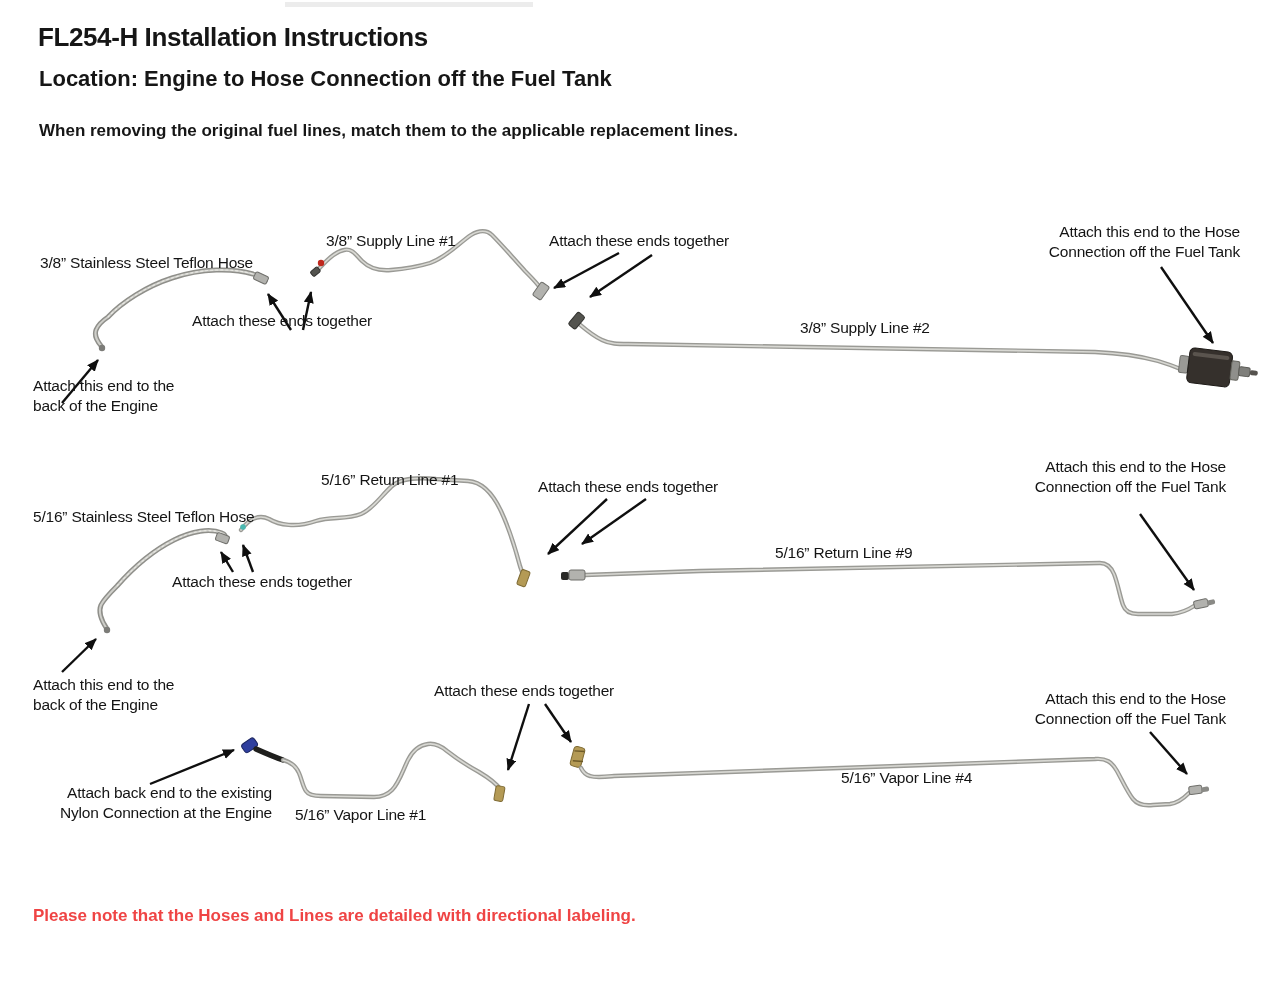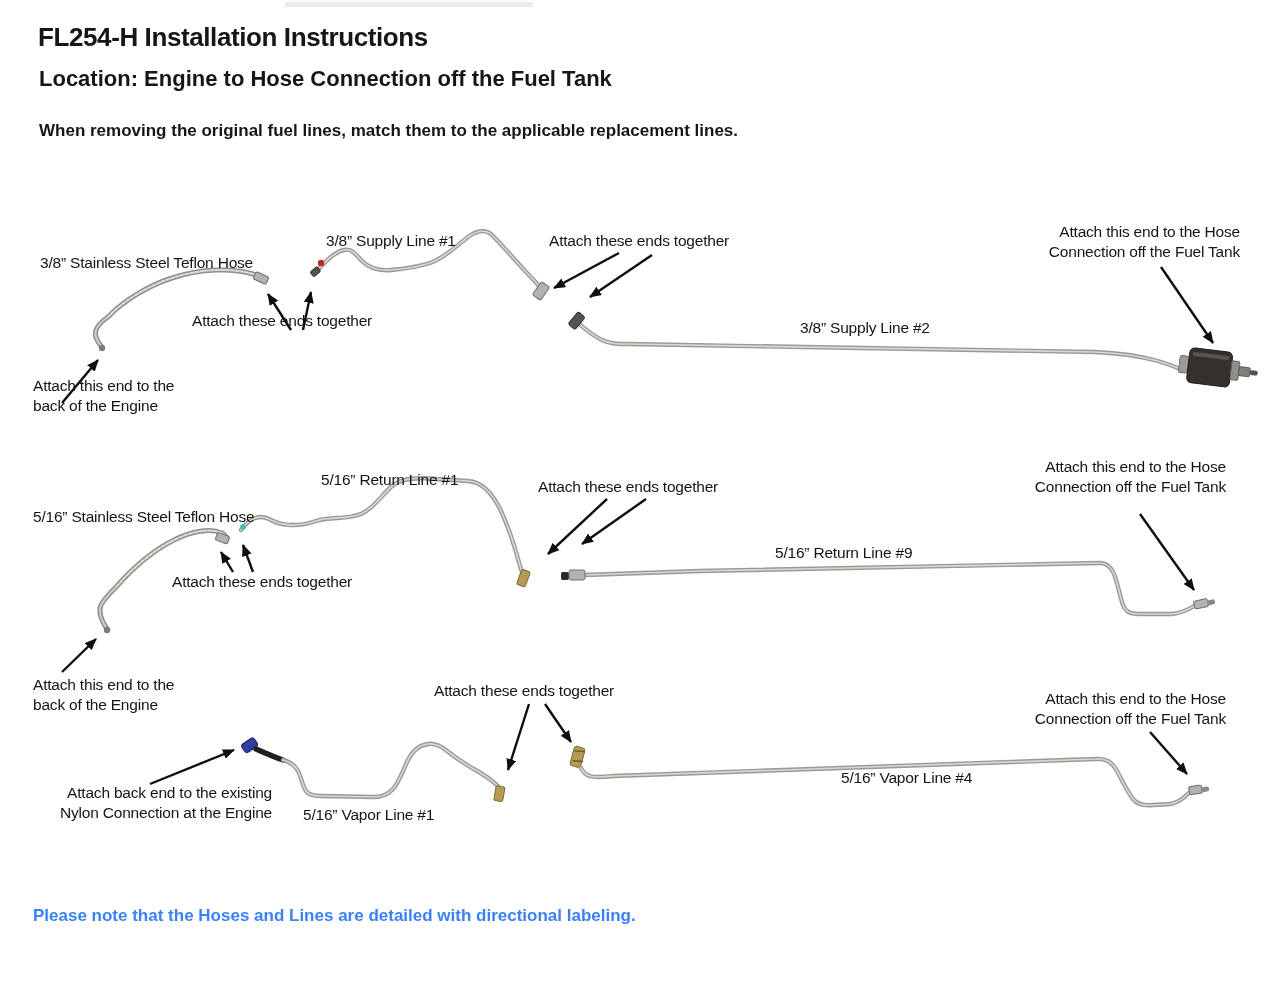--- a/index.html
+++ b/index.html
@@ -7,21 +7,21 @@
     position:relative;width:1280px;height:989px;background:#ffffff;overflow:hidden;
     font-family:Liberation Sans, sans-serif;color:#111;
   }
   .artifact-bar{position:absolute;left:285px;top:2px;width:248px;height:5px;background:#ececec;}
   .title{position:absolute;left:38px;top:22px;margin:0;font-size:26px;font-weight:700;letter-spacing:-0.4px;color:#161616;}
   .subtitle{position:absolute;left:39px;top:66px;font-size:22px;font-weight:700;color:#161616;}
   .intro{position:absolute;left:39px;top:121px;font-size:17px;font-weight:700;color:#161616;}
   .lbl{position:absolute;font-size:15.5px;font-weight:400;color:#141414;white-space:nowrap;letter-spacing:-0.2px;line-height:1.3;}
   .lbl.two{white-space:pre-line;}
   .lbl.ctr{text-align:right;}
-  .note{position:absolute;font-size:17px;font-weight:700;color:#3b82f6;white-space:nowrap;}
+  .note{position:absolute;font-size:17px;font-weight:700;color:#ef4444;white-space:nowrap;}
   svg.diagram{position:absolute;left:0;top:0;width:1280px;height:989px;}
   .tube-o{fill:none;stroke:#8f8f8a;stroke-width:5;stroke-linecap:round;}
   .tube-i{fill:none;stroke:#cfcfca;stroke-width:2;stroke-linecap:round;}
   .line-o{fill:none;stroke:#9a9a95;stroke-width:4.4;stroke-linecap:round;}
   .line-i{fill:none;stroke:#d8d8d3;stroke-width:1.7;stroke-linecap:round;}
   .braid{fill:none;stroke:#e9e9e4;stroke-width:1.1;stroke-dasharray:2 3;stroke-linecap:round;}
   .blackhose{fill:none;stroke:#1f1f1d;stroke-width:5.5;stroke-linecap:round;}
   .arrow{fill:none;stroke:#0f0f0f;stroke-width:2.4;marker-end:url(#ah);}
   .fit-metal{fill:#b2b2ae;stroke:#6f6f6b;stroke-width:1;}
   .fit-dark{fill:#54544f;stroke:#32322f;stroke-width:1;}
@@ -155,18 +155,18 @@
 Connection off the Fuel Tank</div>
   <div class="lbl" style="left:775px;top:543px;">5/16” Return Line #9</div>
   <div class="lbl two" style="left:33px;top:675px;">Attach this end to the
 back of the Engine</div>
 
   <div class="lbl" style="left:434px;top:681px;">Attach these ends together</div>
   <div class="lbl two ctr" style="left:1012px;top:689px;width:214px;">Attach this end to the Hose
 Connection off the Fuel Tank</div>
   <div class="lbl two ctr" style="left:36px;top:783px;width:236px;">Attach back end to the existing
 Nylon Connection at the Engine</div>
-  <div class="lbl" style="left:303px;top:805px;">5/16” Vapor Line #1</div>
+  <div class="lbl" style="left:295px;top:805px;">5/16” Vapor Line #1</div>
   <div class="lbl" style="left:841px;top:768px;">5/16” Vapor Line #4</div>
 
   <div class="note" style="left:33px;top:906px;">Please note that the Hoses and Lines are detailed with directional labeling.</div>
 
 </div>
 
 </body></html>

